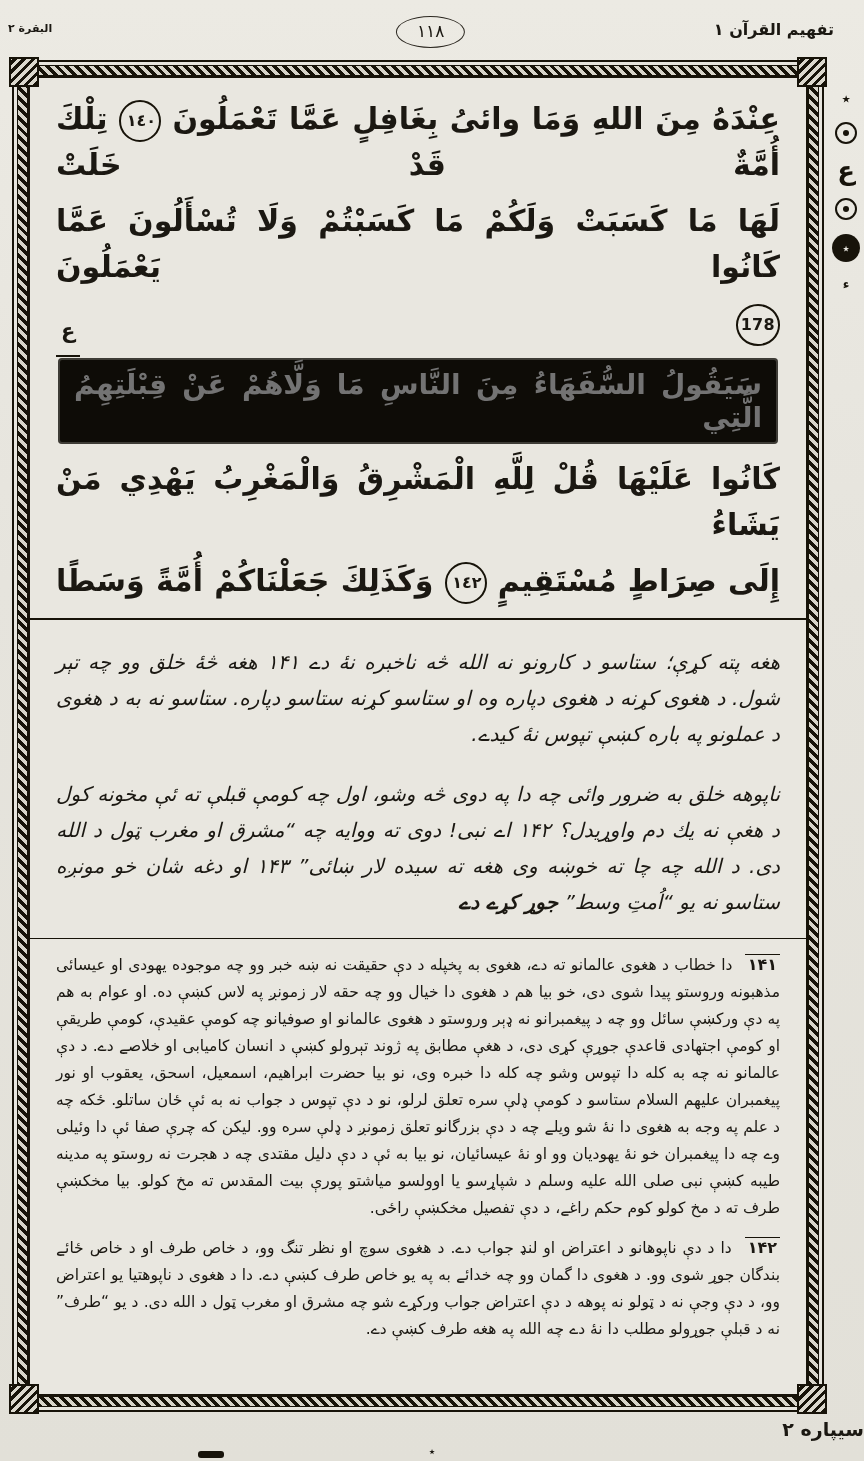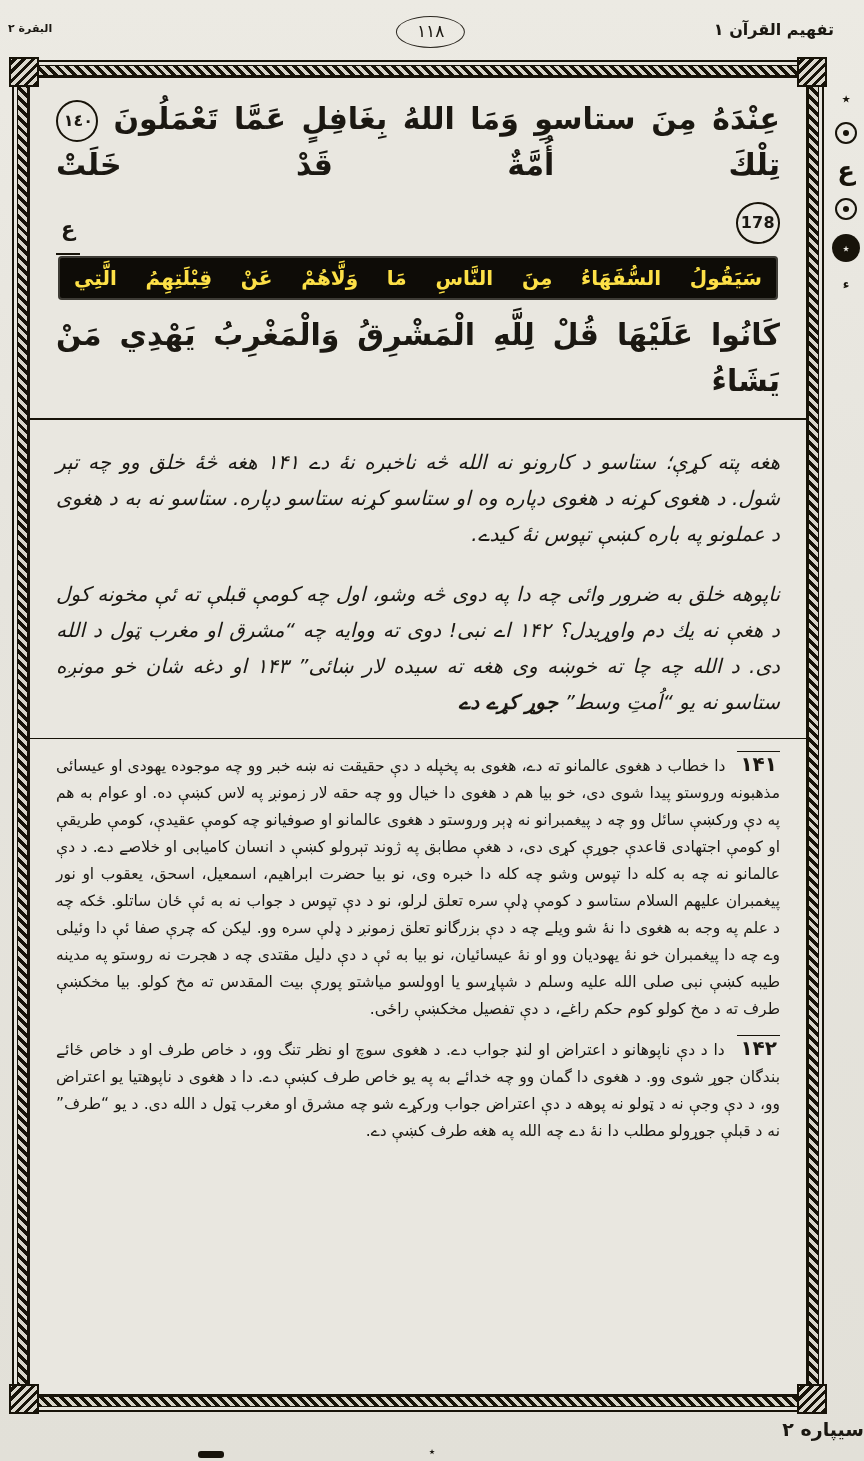--- a/index.html
+++ b/index.html
@@ -66,37 +66,37 @@
     display:inline-block;min-width:42px;height:42px;line-height:38px;
     border:2.5px solid #171309;border-radius:50%;
     font-size:16px;font-weight:700;text-align:right;vertical-align:middle;
     box-sizing:border-box;padding:0 3px;
   }
   .rub{
     float:left;font-size:21px;font-weight:800;
     border-bottom:2.5px solid #171309;padding:0 5px 1px;margin-top:8px;
   }
   .qhl{
-    background:#0e0c07;color:#fde047;margin:12px 2px;padding:10px 16px;
-    font-size:20px;font-weight:700;text-align:justify;text-align-last:justify;
+    background:#0e0c07;color:#737373;margin:12px 2px;padding:10px 16px;
+    font-size:28px;font-weight:700;text-align:justify;text-align-last:justify;
     border-radius:4px;box-shadow:inset 0 0 0 2px rgba(238,233,222,.22);
   }
   .rule{border:none;border-top:2.5px solid #171309;margin:14px -26px 12px;}
   .rule.thin{border-top-width:1.5px;}
   
   .trans p{
     font-size:20px;line-height:36px;text-align:justify;margin:24px 0 18px;font-style:italic;
   }
   .t-tail{font-size:20px;font-weight:800;white-space:nowrap;}
   
   .comm p{
     font-size:15.5px;line-height:27px;text-align:justify;margin:12px 0;
   }
   .note-marker{
-    font-weight:800;font-size:20px;border-top:1.6px solid #171309;
+    font-weight:800;font-size:16px;border-top:1.6px solid #171309;
     padding:0 3px;margin-left:7px;
   }
   
   .footer{position:absolute;top:1418px;left:0;right:0;text-align:right;
     font-size:19px;font-weight:700;}
   .foot-star{position:absolute;top:1444px;left:50%;transform:translateX(-50%);
     font-size:12px;}
   .smudge{position:absolute;top:1451px;left:198px;width:26px;height:7px;
     background:#17130a;border-radius:3px;}
 </style>
@@ -121,33 +121,41 @@
     <span class="m-medal">٭</span>
     <span class="m-tick">ء</span>
   </div>
 
   <div class="frame">
     <div class="band">
       <div class="inner">
 
         <section class="quran">
           <p class="qline">
-            <span>عِنْدَهُ مِنَ ستاسوِ وَمَا اللهُ بِغَافِلٍ عَمَّا تَعْمَلُونَ</span>
+            <span>عِنْدَهُ مِنَ اللهِ وَمَا وائیُ بِغَافِلٍ عَمَّا تَعْمَلُونَ</span>
             <span class="vnum">١٤٠</span>
             <span>تِلْكَ أُمَّةٌ قَدْ خَلَتْ</span>
+          </p>
+          <p class="qline">
+            <span>لَهَا مَا كَسَبَتْ وَلَكُمْ مَا كَسَبْتُمْ وَلَا تُسْأَلُونَ عَمَّا كَانُوا يَعْمَلُونَ</span>
           </p>
           <p class="qline markers-row">
             <span class="vnum">178</span>
             <span class="rub">ع</span>
           </p>
           <div class="qhl">
             <span>سَيَقُولُ السُّفَهَاءُ مِنَ النَّاسِ مَا وَلَّاهُمْ عَنْ قِبْلَتِهِمُ الَّتِي</span>
           </div>
           <p class="qline">
             <span>كَانُوا عَلَيْهَا قُلْ لِلَّهِ الْمَشْرِقُ وَالْمَغْرِبُ يَهْدِي مَنْ يَشَاءُ</span>
+          </p>
+          <p class="qline">
+            <span>إِلَى صِرَاطٍ مُسْتَقِيمٍ</span>
+            <span class="vnum">١٤٢</span>
+            <span>وَكَذَلِكَ جَعَلْنَاكُمْ أُمَّةً وَسَطًا</span>
           </p>
         </section>
 
         <hr class="rule">
 
         <section class="trans">
           <p>هغه پته كړې؛ ستاسو د كارونو نه الله څه ناخبره نهٔ دے ۱۴۱ هغه څهٔ خلق وو چه تېر شول. د هغوی كړنه د هغوی دپاره وه او ستاسو كړنه ستاسو دپاره. ستاسو نه به د هغوی د عملونو په باره كښې تپوس نهٔ كيدے.</p>
           <p>
             <span>ناپوهه خلق به ضرور وائی چه دا په دوی څه وشو، اول چه كومې قبلې ته ئې مخونه كول د هغې نه يك دم واوړيدل؟ ۱۴۲ اے نبی! دوی ته ووايه چه “مشرق او مغرب ټول د الله دی. د الله چه چا ته خوښه وی هغه ته سيده لار ښائی” ۱۴۳ او دغه شان خو مونږه ستاسو نه يو “اُمتِ وسط”</span>
             <span class="t-tail">جوړ كړے دے</span>

